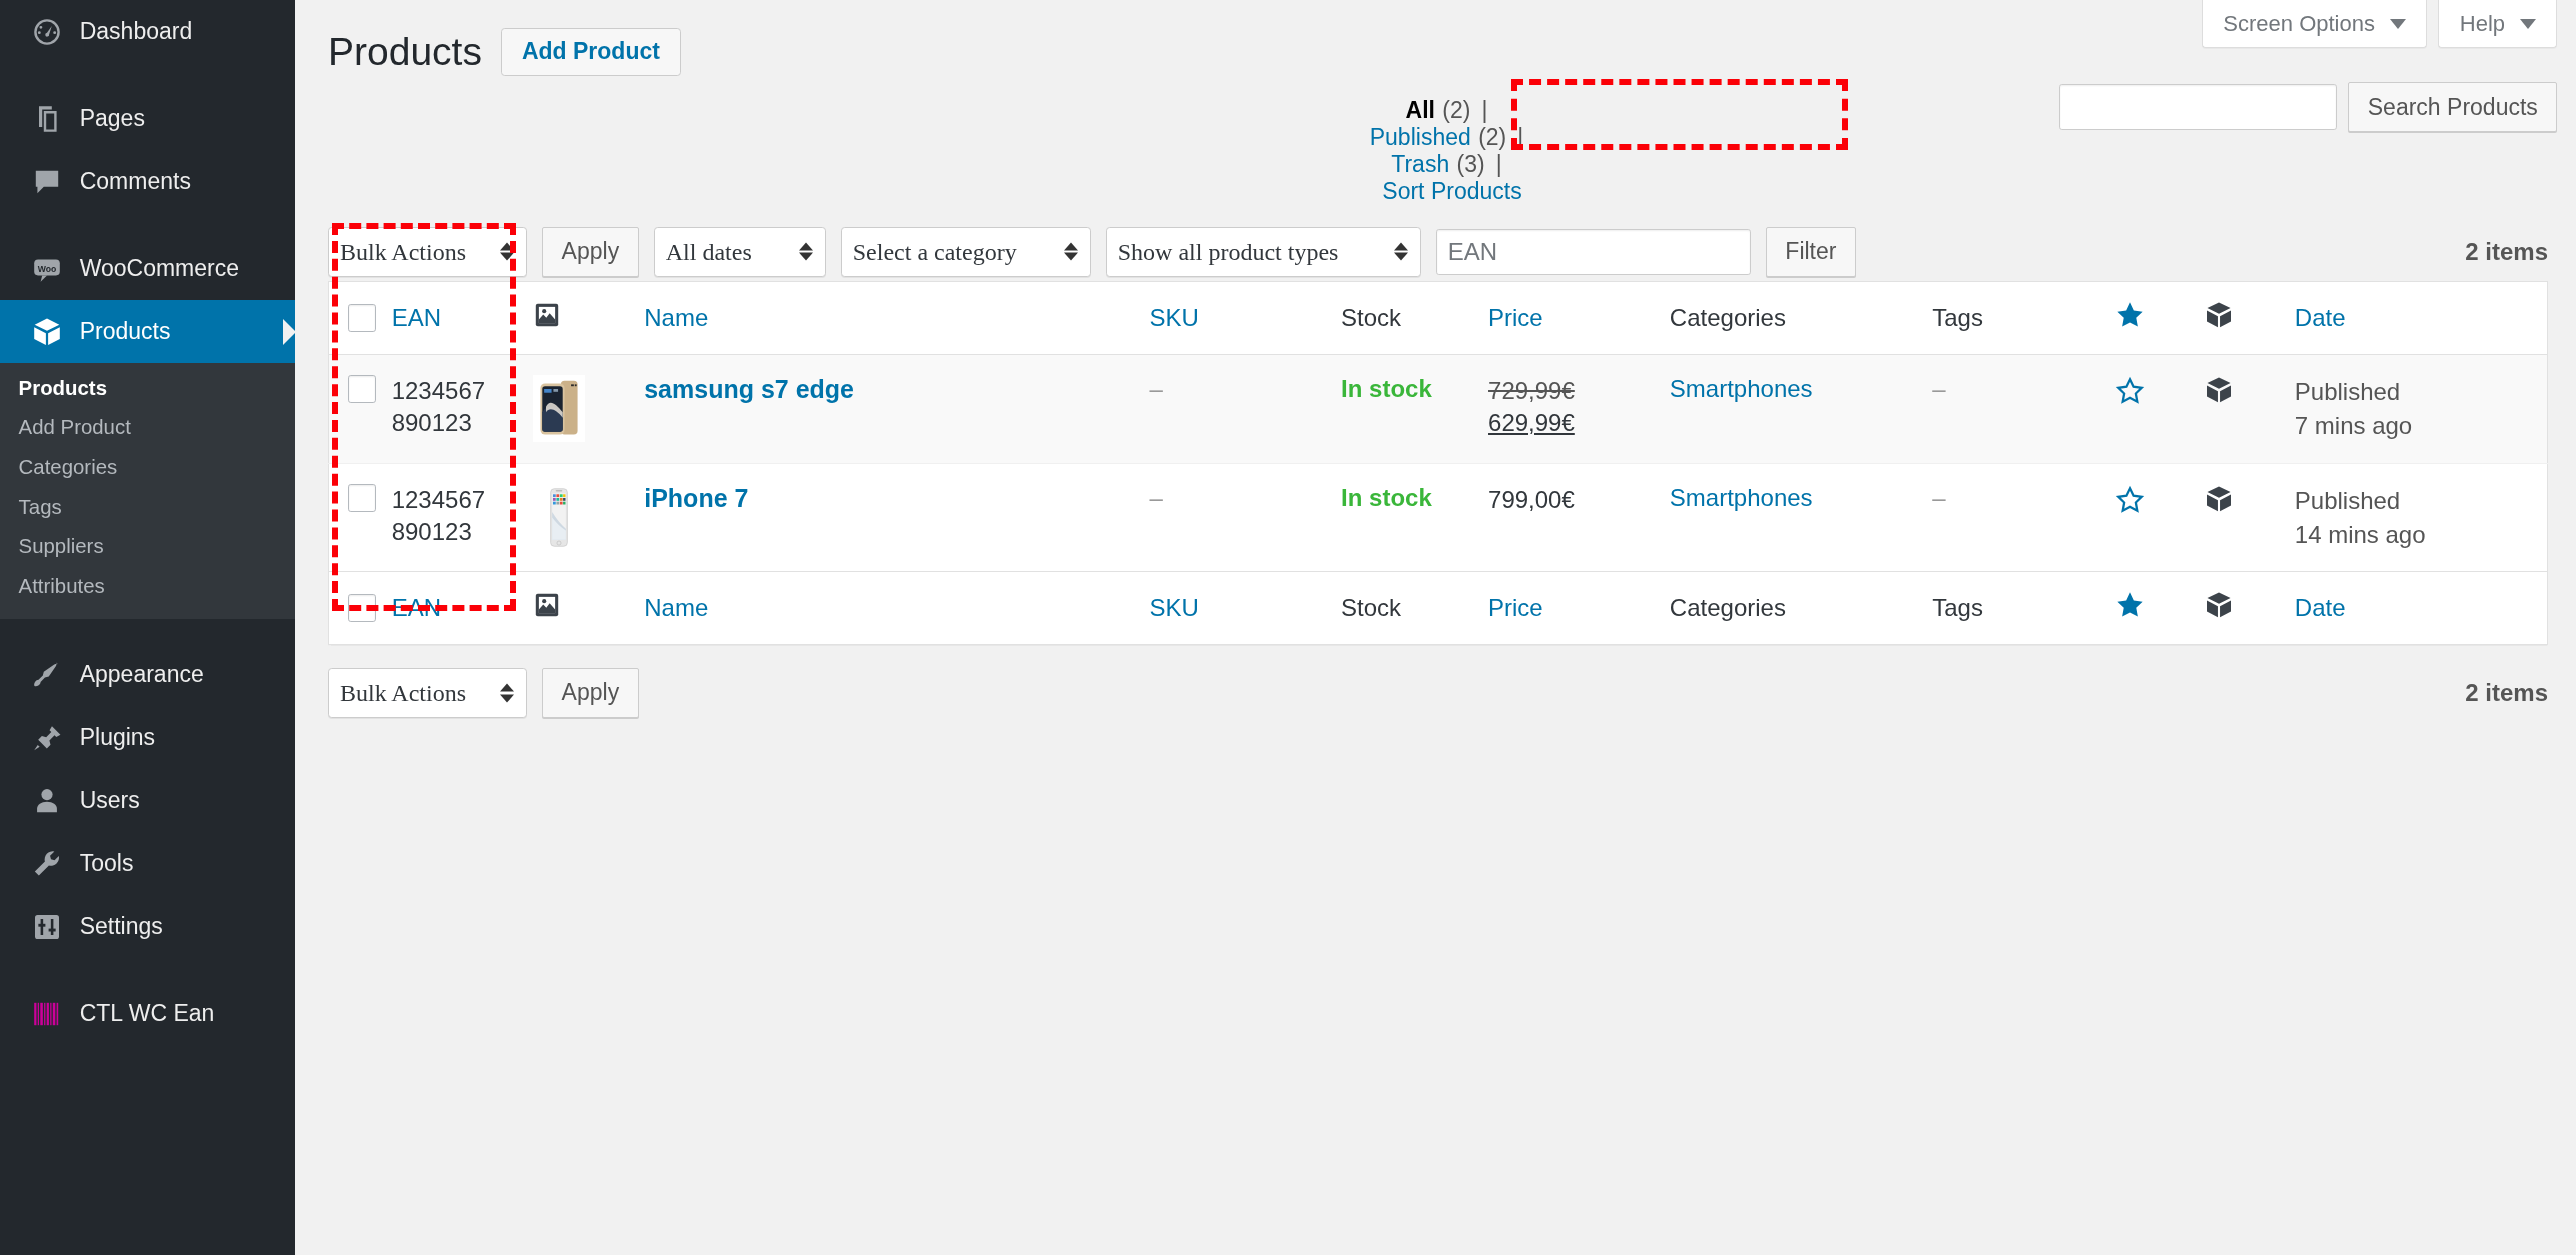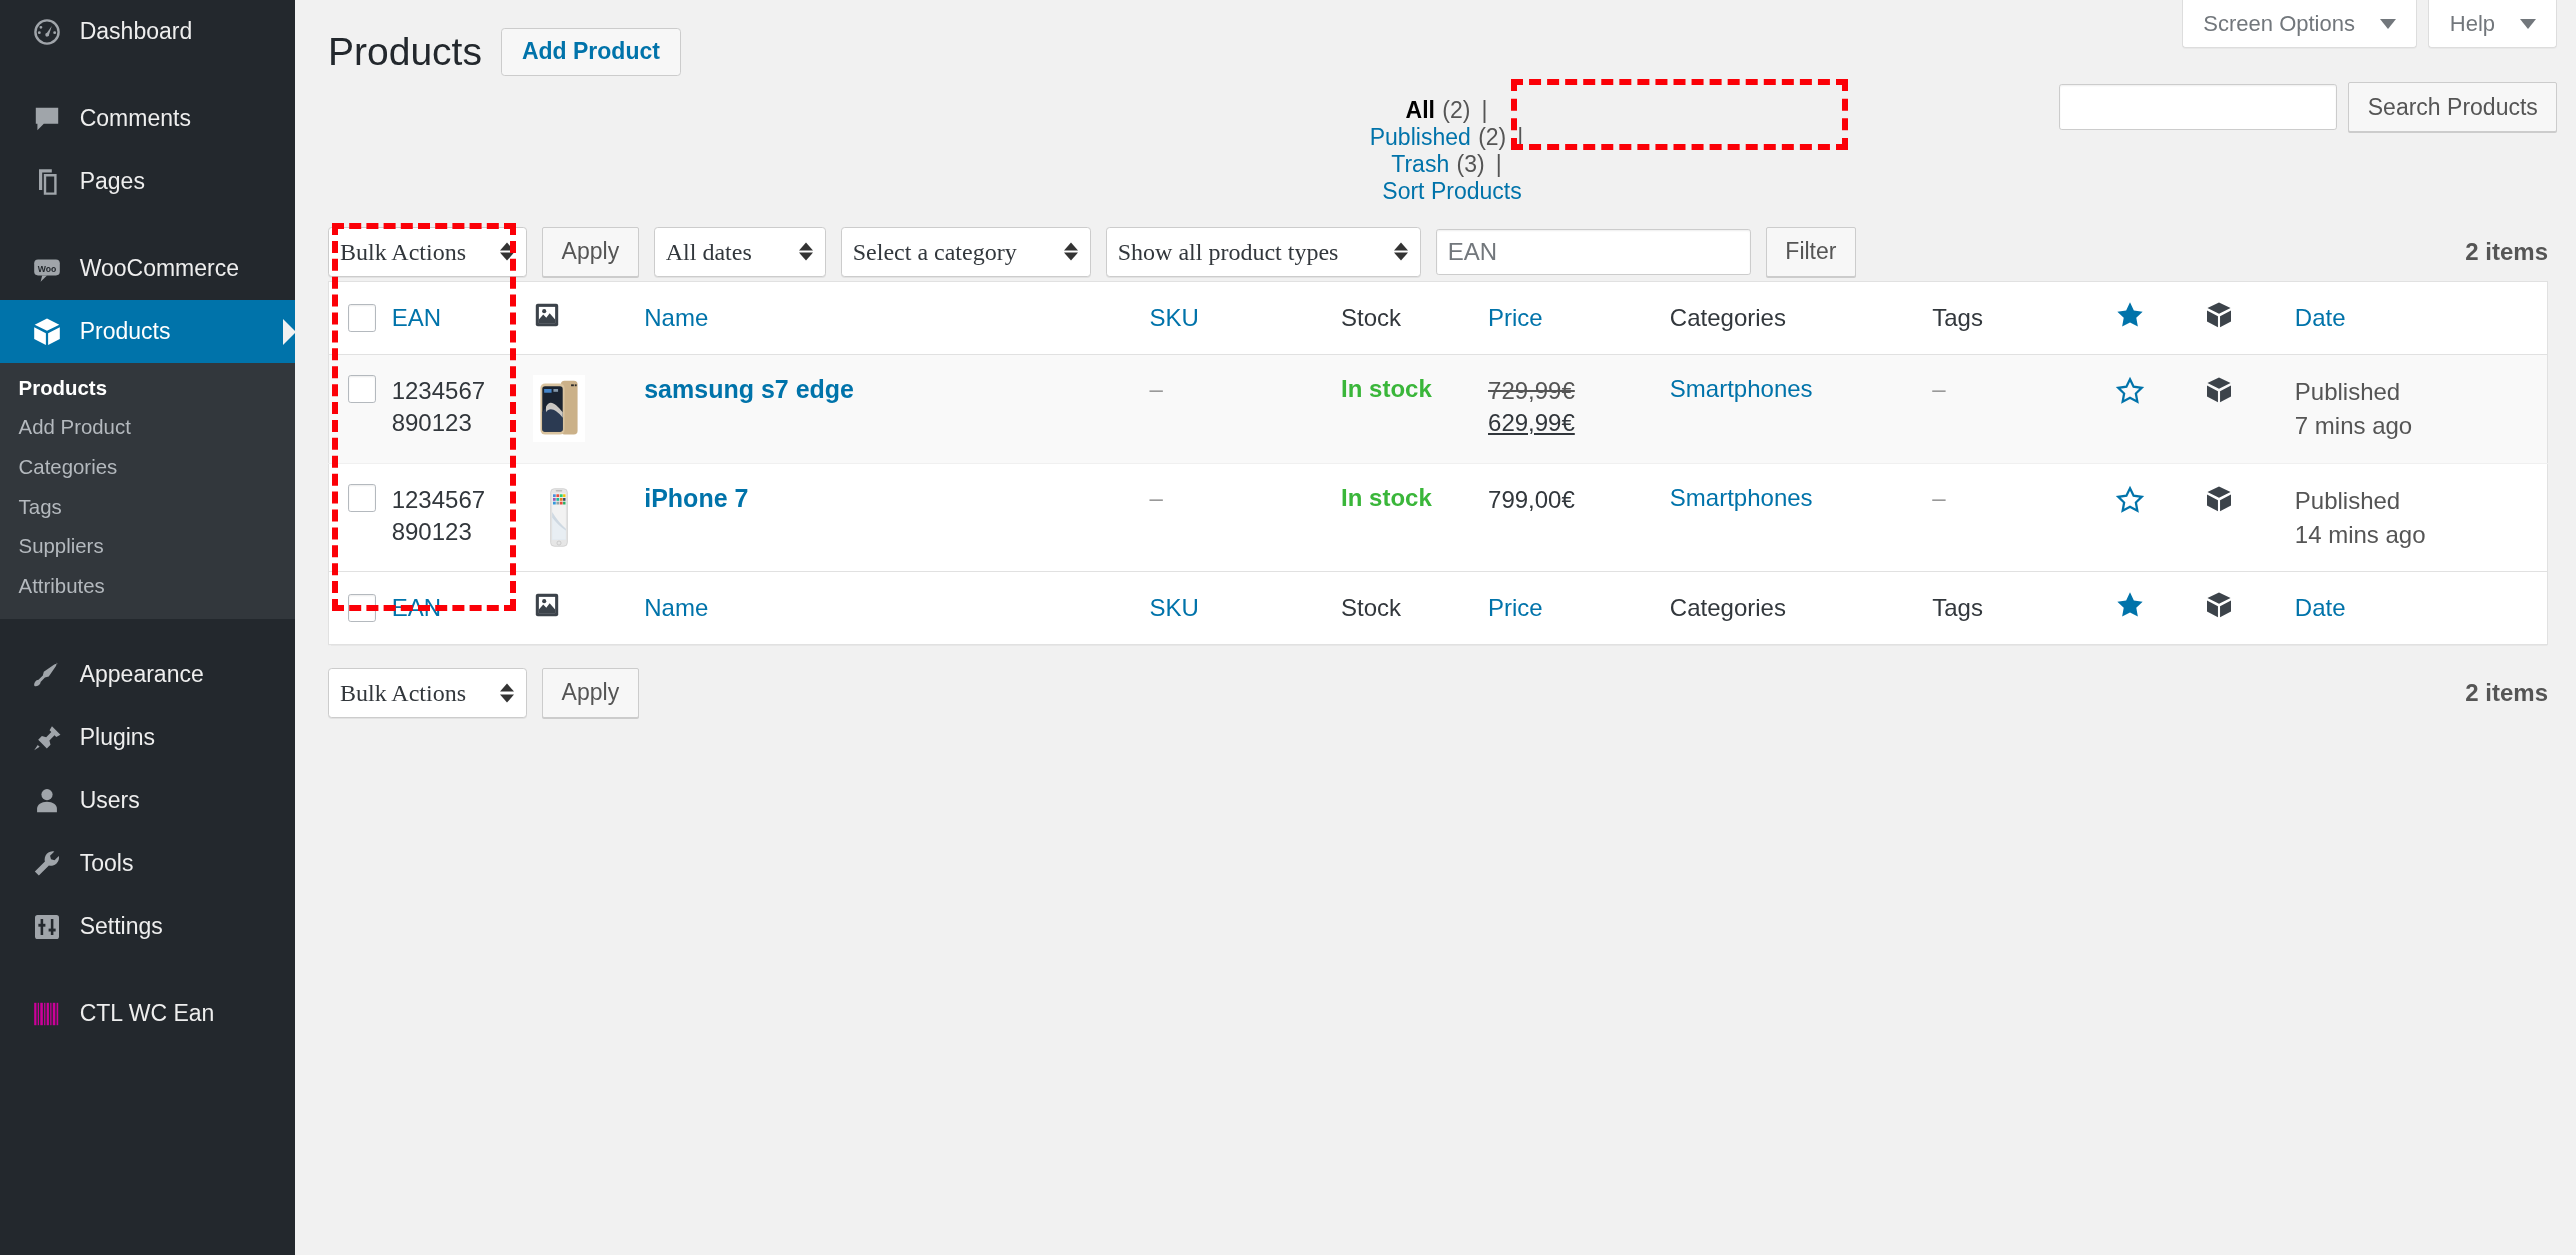--- a/index.html
+++ b/index.html
@@ -69,21 +69,21 @@
     display:flex; gap: 11px;
   }
   .meta-btn {
     background:#fff;
     border:0.9px solid #ddd;
     border-top: none;
     border-radius: 0 0 3.7px 3.7px;
     padding: 9.3px 20.4px;
     font-size: 22px;
     color:#72777c;
-    display:flex; align-items:center; gap:25px;
+    display:flex; align-items:center; gap:15px;
     height: 48px;
     box-shadow: 0 0.9px 0.9px rgba(0,0,0,.04);
   }
   .caret-down {
     width:0;height:0;
     border-left:8.3px solid transparent;
     border-right:8.3px solid transparent;
     border-top: 10.2px solid #72777c;
     display:inline-block;
   }
@@ -310,33 +310,33 @@
     <span>Dashboard</span>
   </div>
 
   <div class="menu-sep"></div>
 
 
 
   <div class="menu-item">
     <span class="mi-icon">
       <svg viewBox="0 0 20 20">
+          <path d="M13 2H5v13h2V4h6V2zm3 3H8v13h8V5zm-1.5 1.5v10h-5v-10h5z"></path>
+        </svg>
+    </span>
+    <span>Pages</span>
+  </div>
+
+  <div class="menu-item">
+    <span class="mi-icon">
+      <svg viewBox="0 0 20 20">
           <path d="M3 3h14v10H8l-4 4v-4H3V3z"></path>
         </svg>
     </span>
     <span>Comments</span>
-  </div>
-
-  <div class="menu-item">
-    <span class="mi-icon">
-      <svg viewBox="0 0 20 20">
-          <path d="M13 2H5v13h2V4h6V2zm3 3H8v13h8V5zm-1.5 1.5v10h-5v-10h5z"></path>
-        </svg>
-    </span>
-    <span>Pages</span>
   </div>
 
   <div class="menu-sep"></div>
 
   <div class="menu-item">
     <span class="mi-icon">
       <svg viewBox="0 0 20 20" style="font-size:25px">
           <rect x="2" y="4" width="16" height="10" rx="2.4"></rect>
           <path d="M7 14l-1 4 4-4H7z"></path>
           <text x="10" y="11.6" font-size="5.4" font-family="Liberation Sans, sans-serif" font-weight="bold" fill="#23282d" text-anchor="middle">Woo</text>

